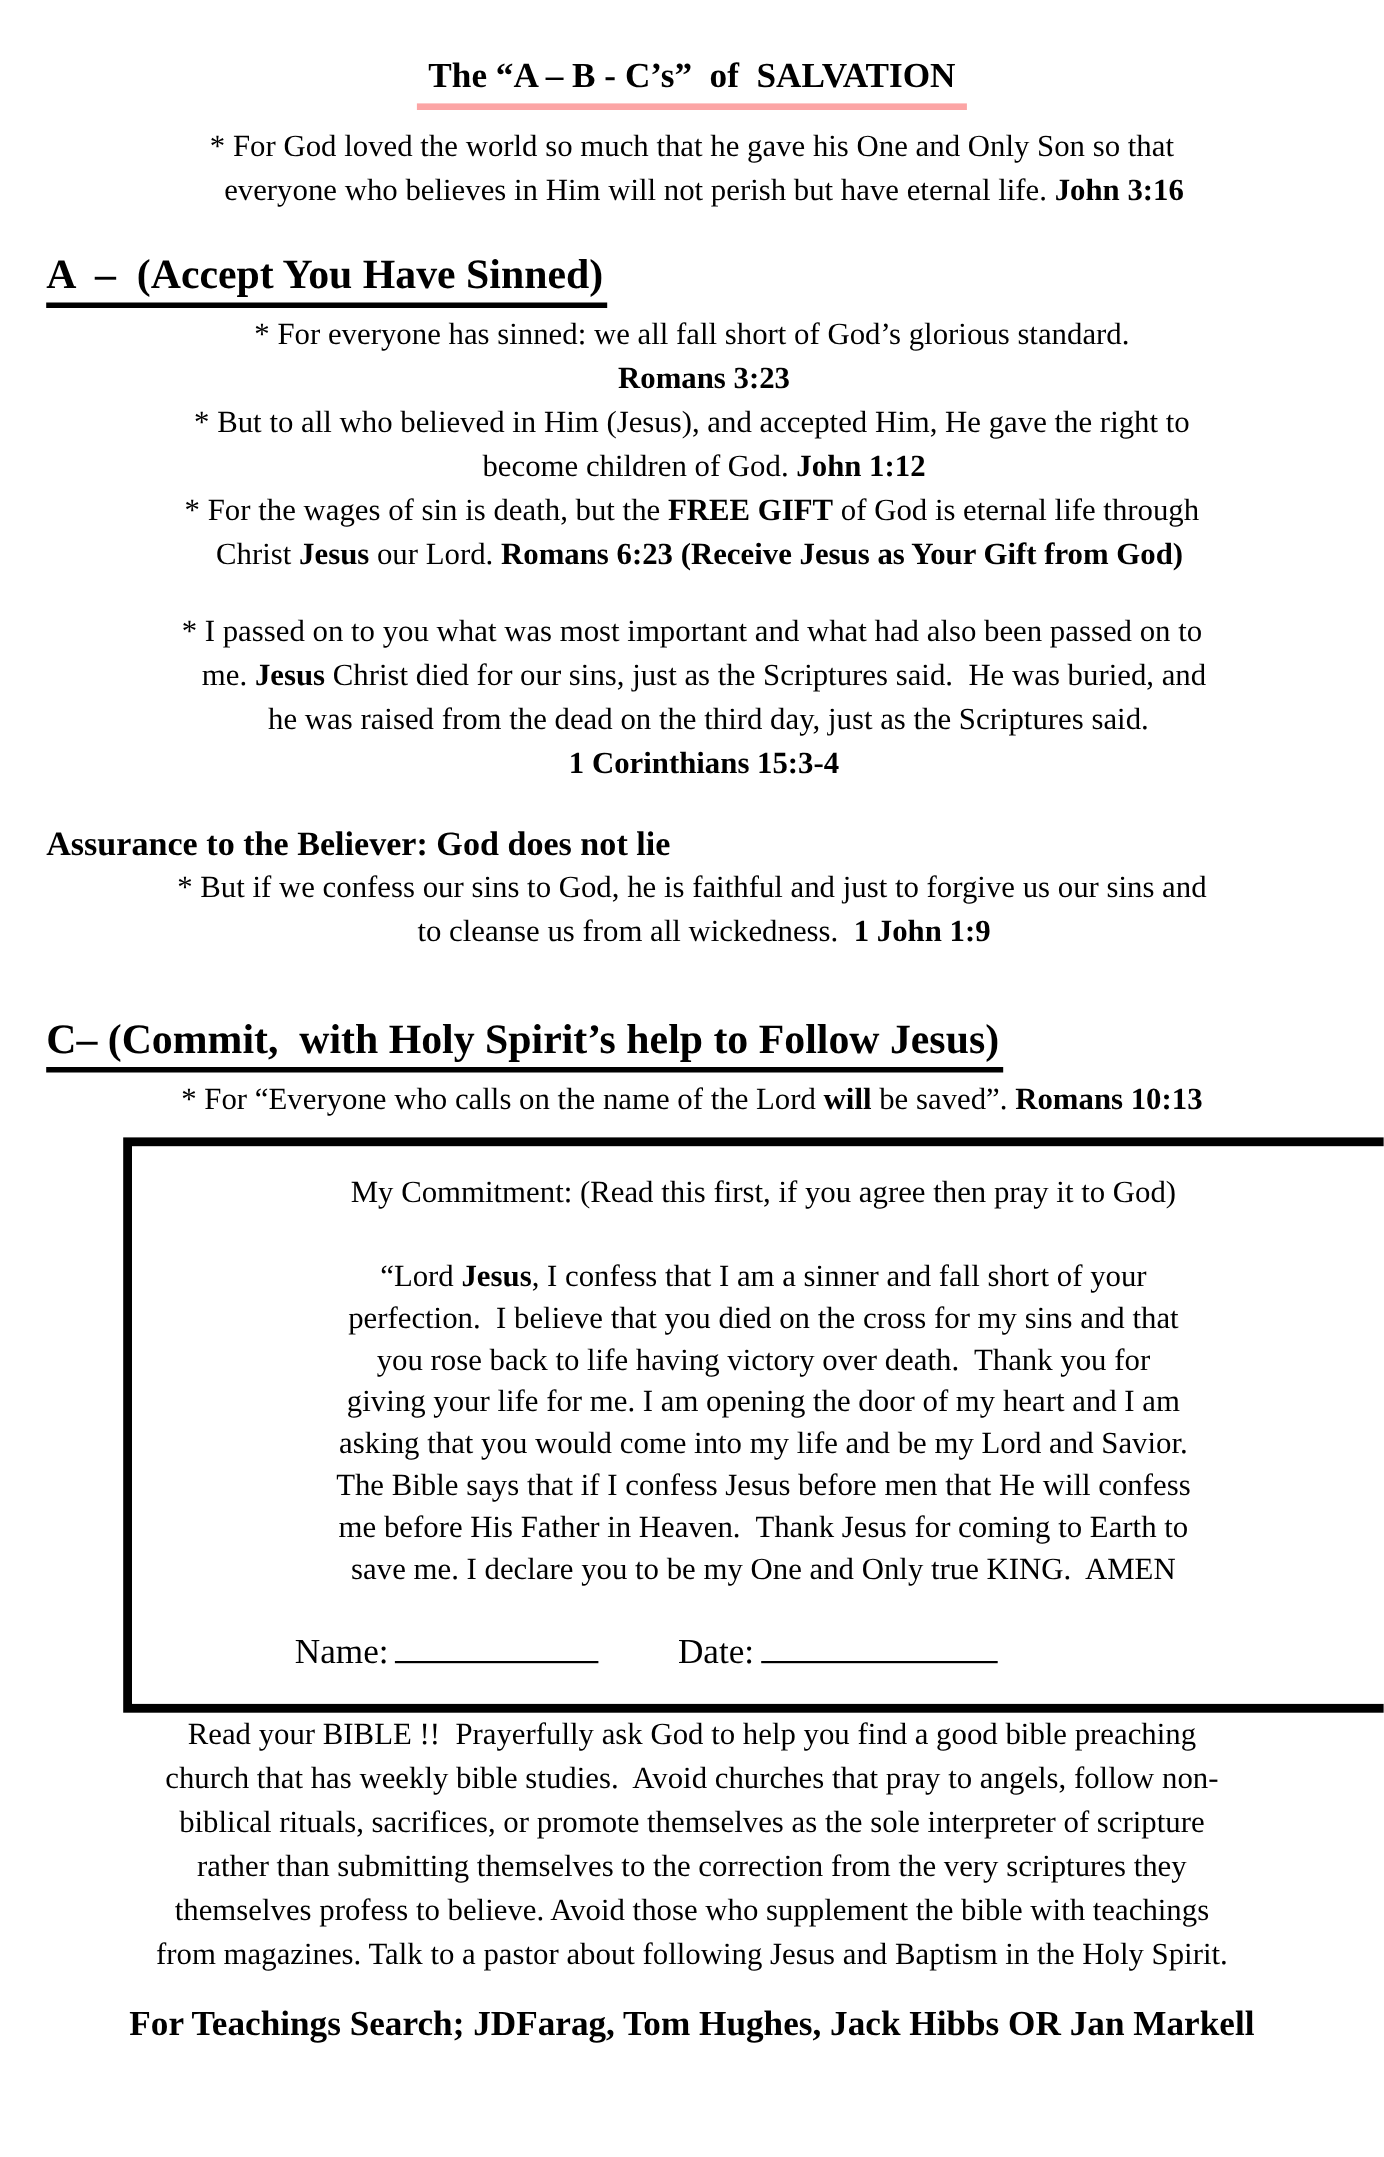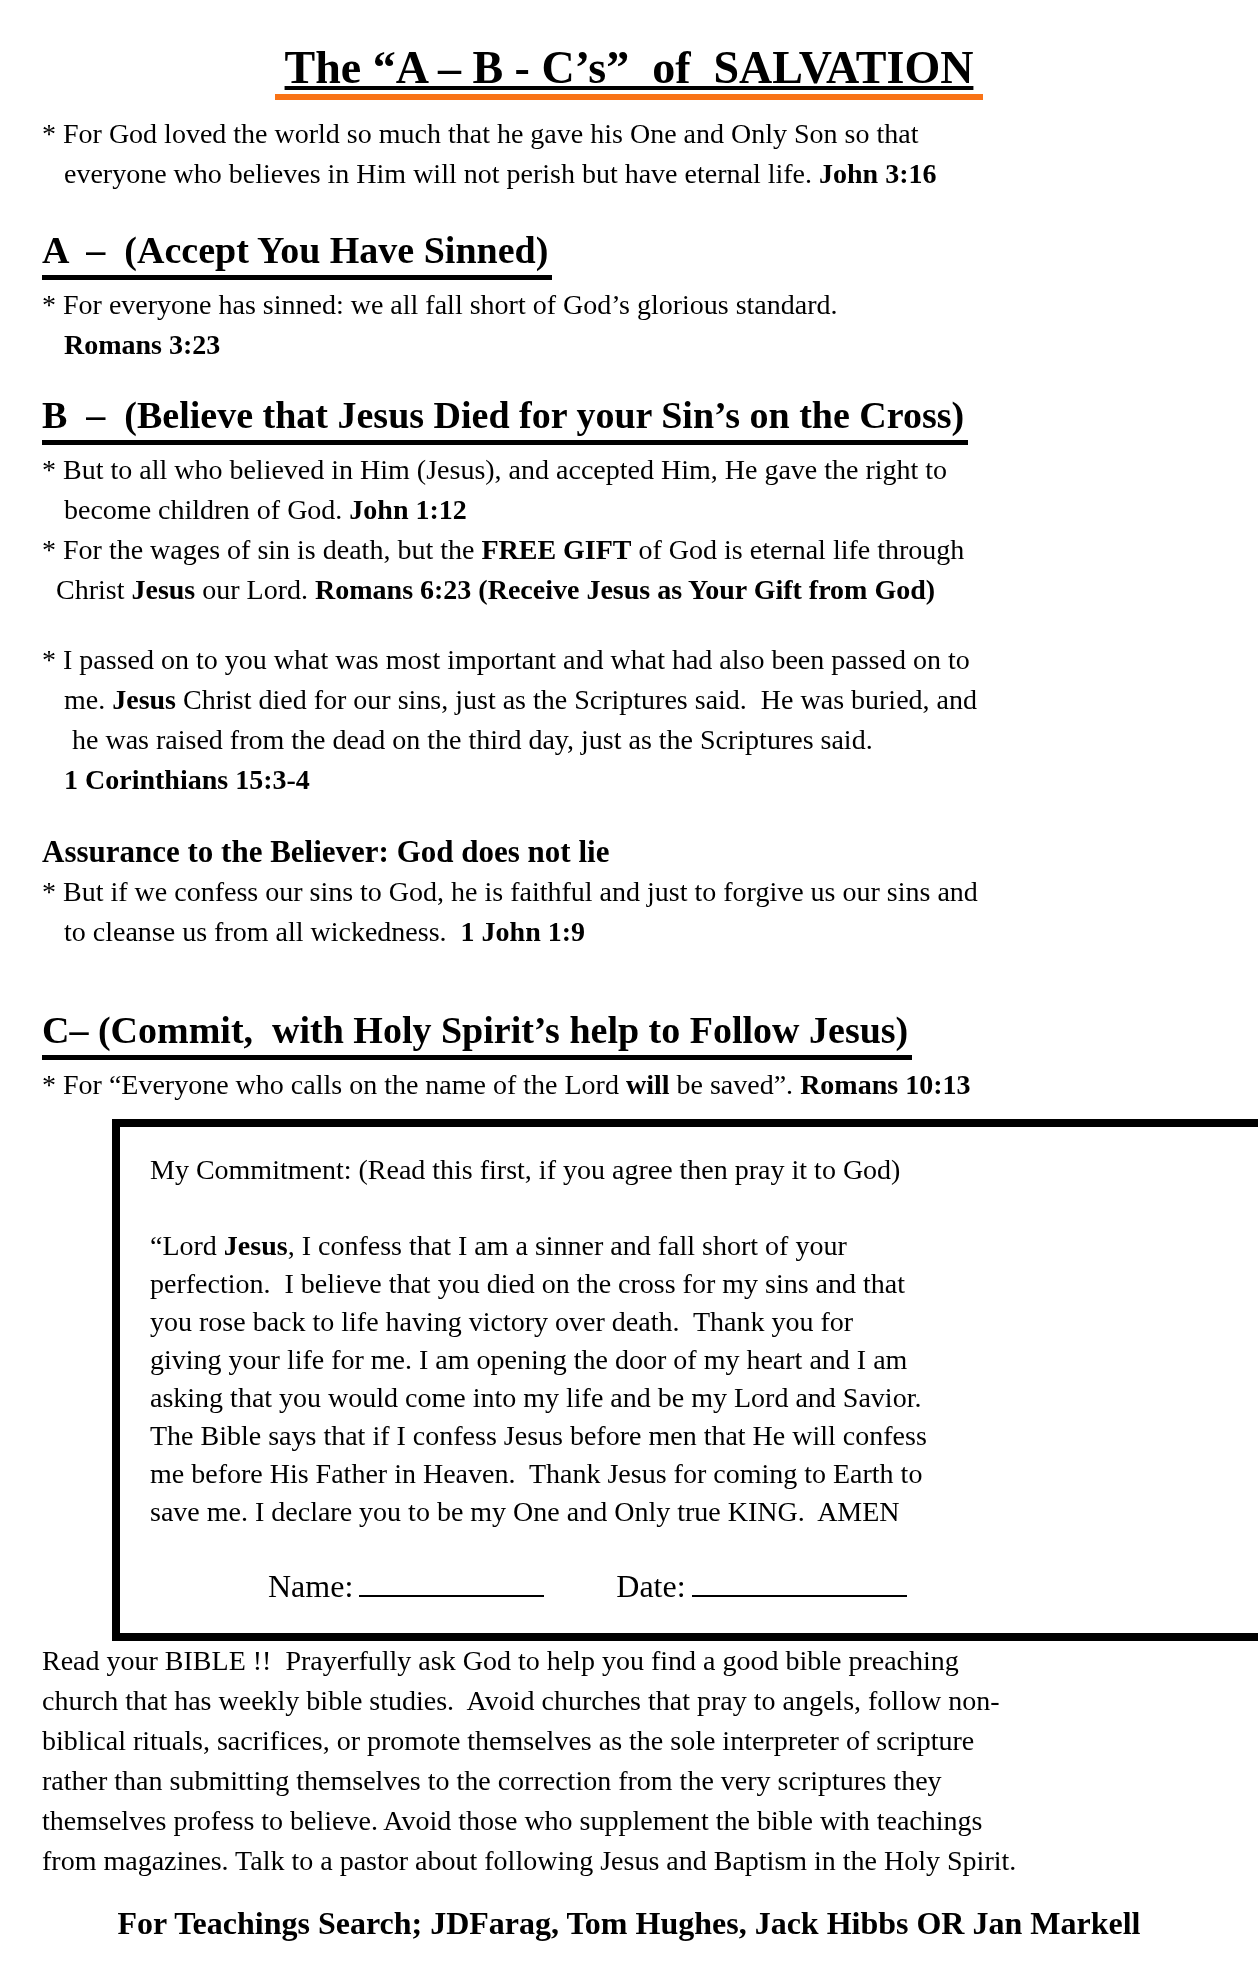--- a/index.html
+++ b/index.html
@@ -14,29 +14,28 @@
     font-family:"Liberation Serif","DejaVu Serif",serif;
     font-size:28px;
     line-height:40px;
     padding:44px 42px 0 42px;
     overflow:hidden;
   }
   .title-wrap{text-align:center;margin:0 0 4px 0;}
   .title{
     display:inline-block;
     font-weight:bold;
-    font-size:46px;
+    font-size:32px;
     line-height:48px;
     white-space:pre;
-    border-bottom:6px solid #f97316;
+    border-bottom:6px solid #fca5a5;
     padding:0 10px 2px 10px;
-    text-decoration:underline;
   }
   .para{white-space:pre-wrap;}
-  .tline{min-height:40px;white-space:pre-wrap;}
+  .tline{min-height:40px;white-space:pre-wrap;text-align:center;}
   .i0{padding-left:0;}
   .i1{padding-left:22px;}
   .i2{padding-left:30px;}
   .i3{padding-left:14px;}
   .b{font-weight:bold;}
   .intro{margin-top:14px;}
   .hwrap{line-height:1;}
   .h-big{
     display:inline-block;
     font-weight:bold;
@@ -103,23 +102,20 @@
     <span class="title">The “A – B - C’s”  of  SALVATION</span>
   </div>
 
   <div class="para intro"><div class="tline i0"><span>* For God loved the world so much that he gave his One and Only Son so that</span></div><div class="tline i1"><span>everyone who believes in Him will not perish but have eternal life. </span><span class="b">John 3:16</span></div></div>
 
   <div class="hwrap mt-hA">
     <span class="h-big">A  –  (Accept You Have Sinned)</span>
   </div>
   <div class="para"><div class="tline i0"><span>* For everyone has sinned: we all fall short of God’s glorious standard.</span></div><div class="tline i1"><span class="b">Romans 3:23</span></div></div>
 
-  <div class="hwrap mt-hB">
-    <span class="h-big">B  –  (Believe that Jesus Died for your Sin’s on the Cross)</span>
-  </div>
   <div class="para"><div class="tline i0"><span>* But to all who believed in Him (Jesus), and accepted Him, He gave the right to</span></div><div class="tline i1"><span>become children of God. </span><span class="b">John 1:12</span></div></div>
   <div class="para"><div class="tline i0"><span>* For the wages of sin is death, but the </span><span class="b">FREE GIFT</span><span> of God is eternal life through</span></div><div class="tline i3"><span>Christ </span><span class="b">Jesus</span><span> our Lord. </span><span class="b">Romans 6:23 (Receive Jesus as Your Gift from God)</span></div></div>
   <div class="para mt-pB3"><div class="tline i0"><span>* I passed on to you what was most important and what had also been passed on to</span></div><div class="tline i1"><span>me. </span><span class="b">Jesus</span><span> Christ died for our sins, just as the Scriptures said.  He was buried, and</span></div><div class="tline i2"><span>he was raised from the dead on the third day, just as the Scriptures said.</span></div><div class="tline i1"><span class="b">1 Corinthians 15:3-4</span></div></div>
 
   <div class="h-med mt-assurance">Assurance to the Believer: God does not lie</div>
   <div class="para"><div class="tline i0"><span>* But if we confess our sins to God, he is faithful and just to forgive us our sins and</span></div><div class="tline i1"><span>to cleanse us from all wickedness.  </span><span class="b">1 John 1:9</span></div></div>
 
   <div class="hwrap mt-hC">
     <span class="h-big">C– (Commit,  with Holy Spirit’s help to Follow Jesus)</span>
   </div>

